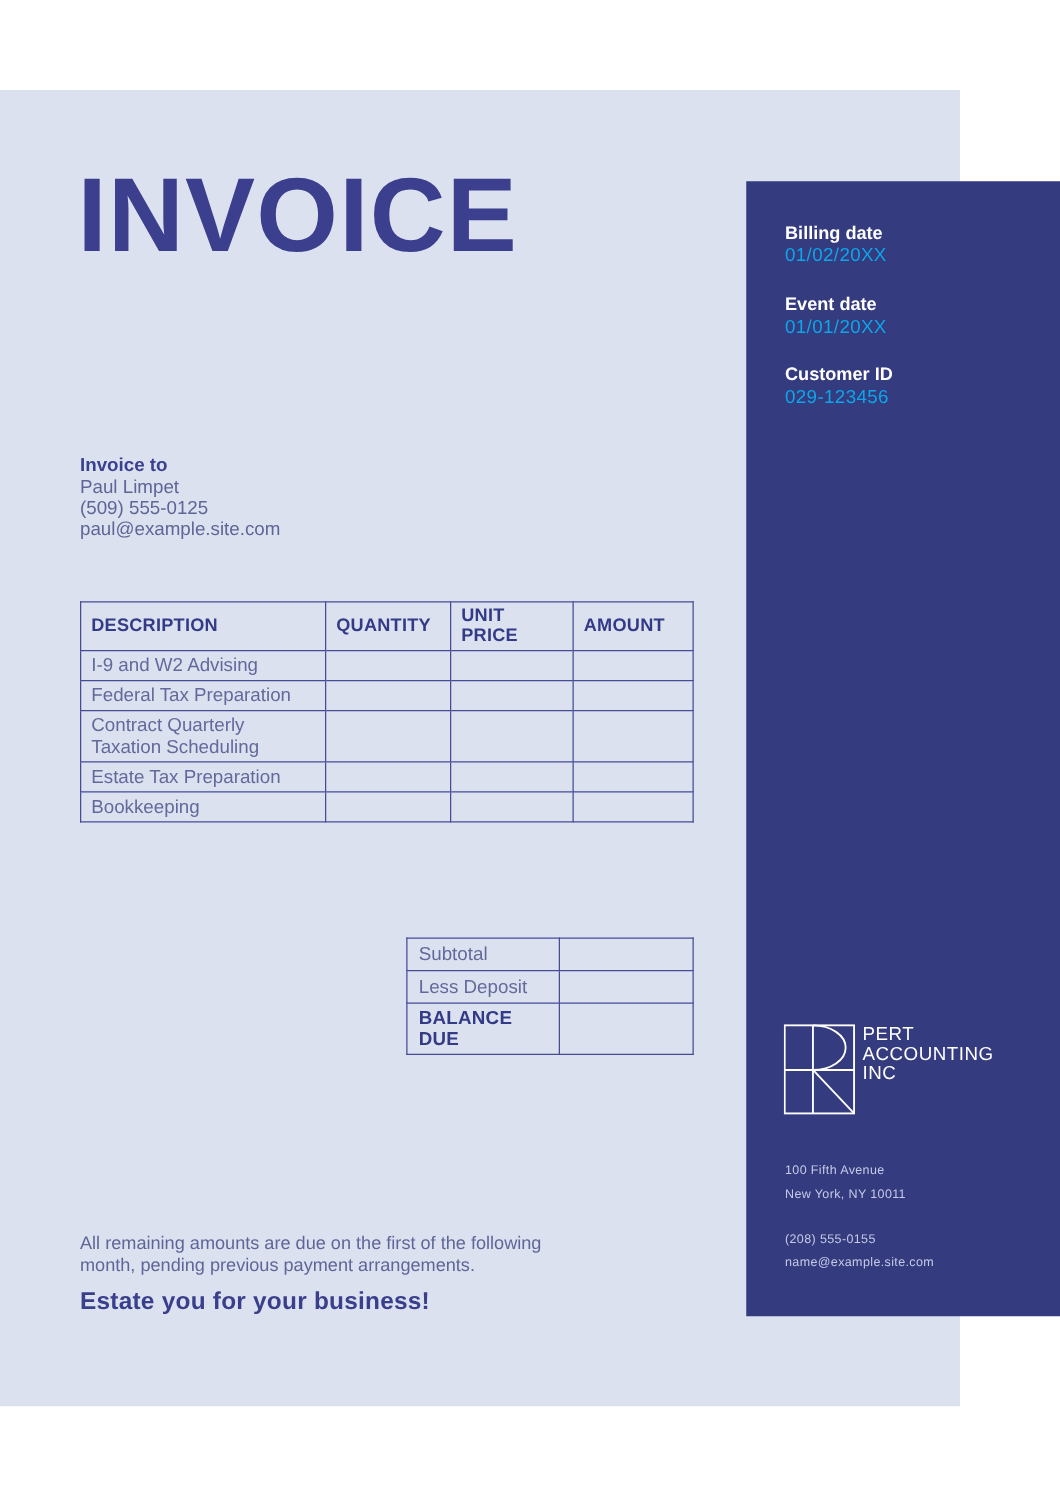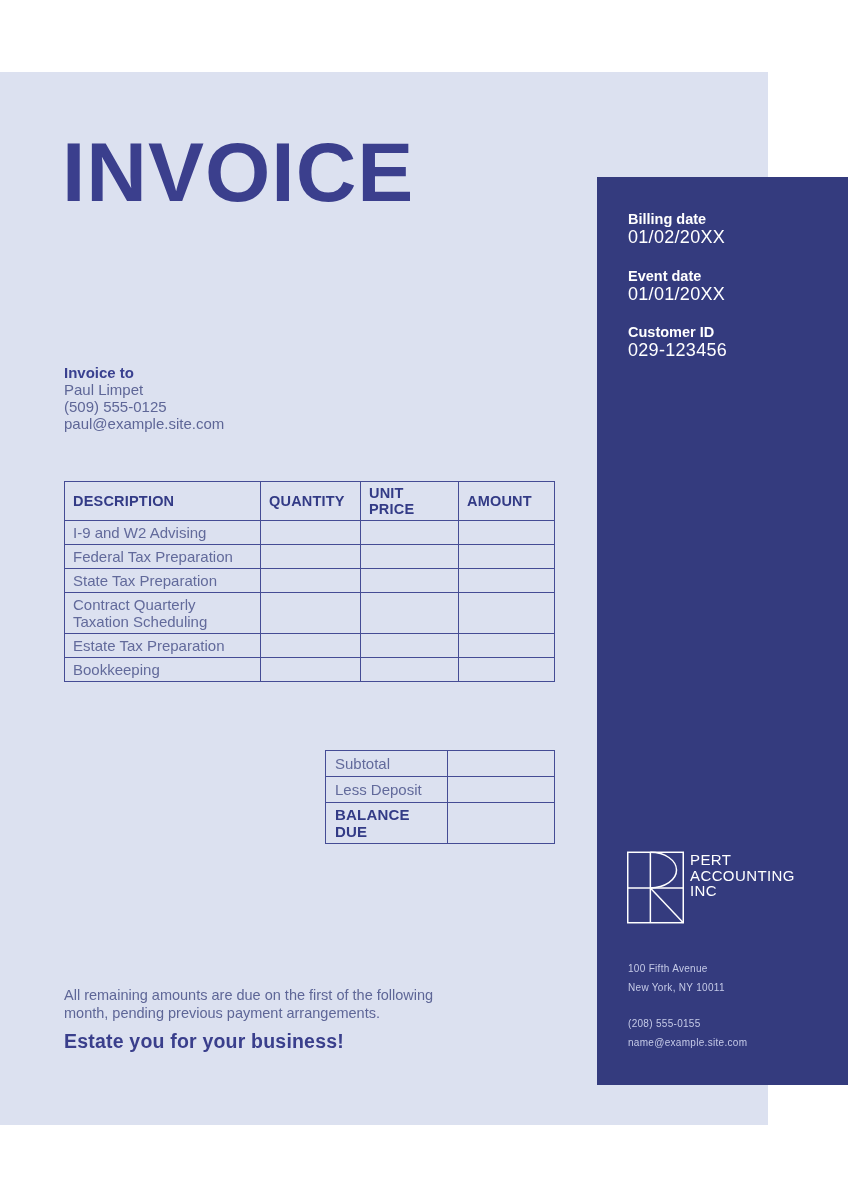--- a/index.html
+++ b/index.html
@@ -16,37 +16,36 @@
     width: 768px; height: 1053px;
     background: #dce1f0;
   }
 
   .sidebar {
     position: absolute;
     left: 597px; top: 145px;
     width: 251px; height: 908px;
     background: #343b7e;
     color: #ffffff;
-    margin-top: 32px;
   }
 
   .invoice-title {
     position: absolute;
     left: 62px; top: 130px;
     font-size: 84px;
     font-weight: bold;
     letter-spacing: 1px;
     color: #3b3f8d;
     line-height: 1;
   }
 
   
   .meta-block { position: absolute; left: 31px; }
   .meta-label { font-size: 14.5px; font-weight: bold; color: #ffffff; line-height: 18px; }
-  .meta-value { font-size: 18px; color: #ffffff; line-height: 18px; letter-spacing: 0.3px; }
+  .meta-value { font-size: 15px; color: #0ea5e9; line-height: 18px; letter-spacing: 0.3px; }
   .meta-billing { top: 33px; }
   .meta-event   { top: 90px; }
   .meta-customer{ top: 146px; }
 
   
   .invoice-to { position: absolute; left: 64px; top: 364px; }
   .invoice-to .label { font-size: 15px; font-weight: bold; color: #3a4190; line-height: 17px; margin-bottom: 0; }
   .invoice-to .line  { font-size: 15px; color: #5e6697; line-height: 17px; }
 
   
@@ -189,26 +188,20 @@
       <td></td>
       <td></td>
     </tr>
     <tr>
       <td>Federal Tax Preparation</td>
       <td></td>
       <td></td>
       <td></td>
     </tr>
     <tr>
-      <td>State Tax Preparation</td>
-      <td></td>
-      <td></td>
-      <td></td>
-    </tr>
-    <tr>
       <td>Contract Quarterly Taxation Scheduling</td>
       <td></td>
       <td></td>
       <td></td>
     </tr>
     <tr>
       <td>Estate Tax Preparation</td>
       <td></td>
       <td></td>
       <td></td>

